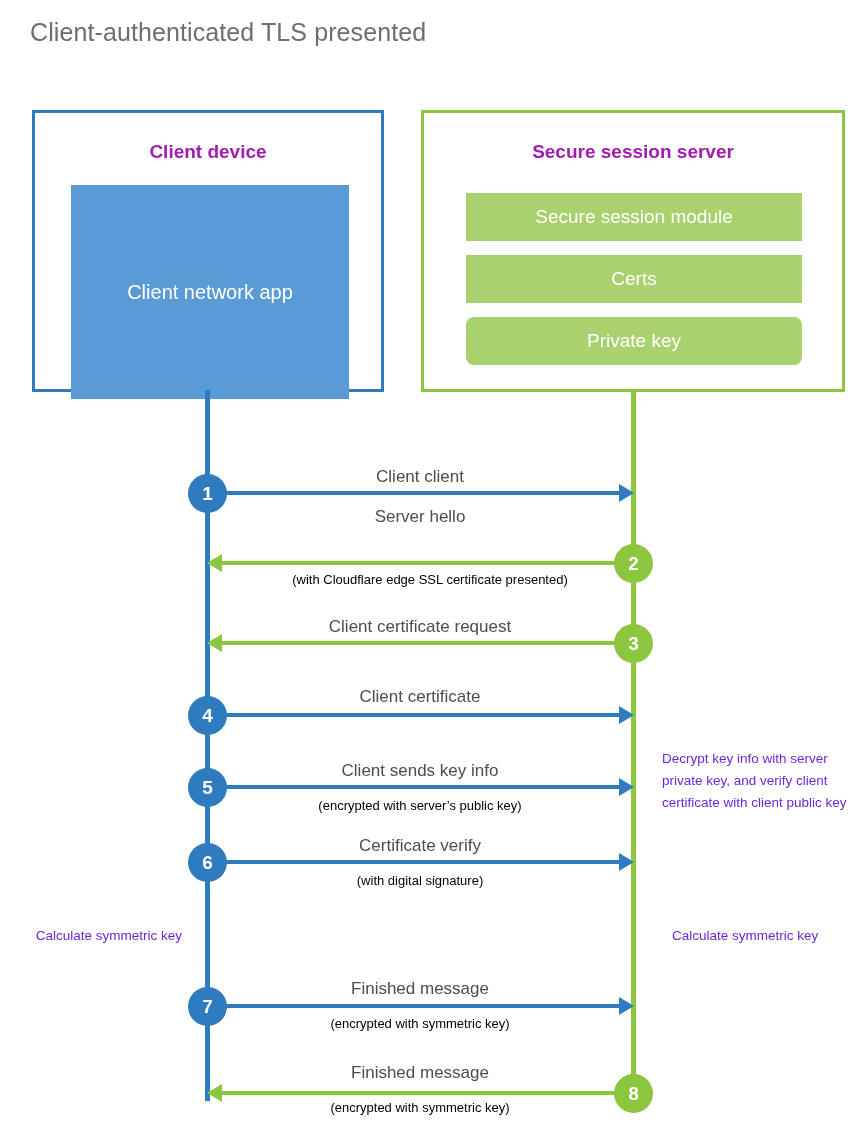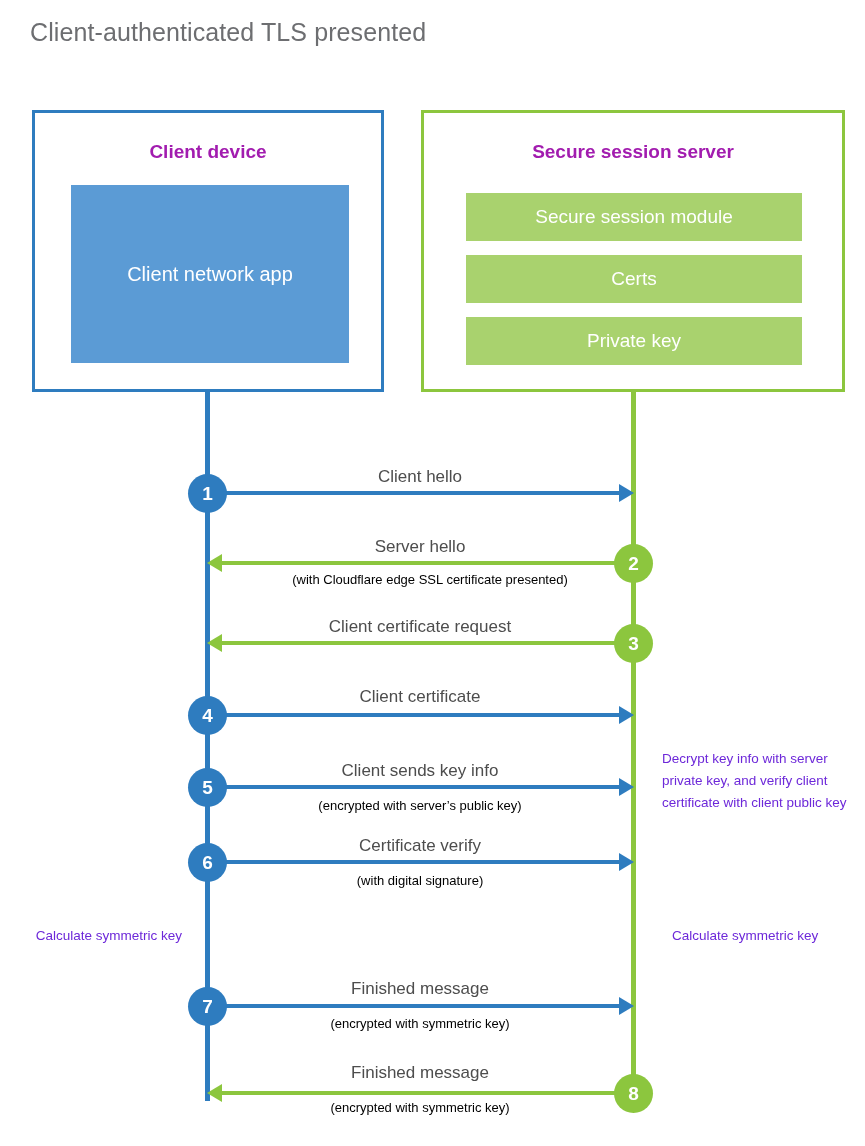--- a/index.html
+++ b/index.html
@@ -46,21 +46,21 @@
     left: 0; right: 0;
     top: 28px;
     text-align: center;
     font-size: 19px;
     font-weight: bold;
     color: #a21caf;
   }
   #client-app-block {
     position: absolute;
     left: 36px; top: 72px;
-    width: 278px; height: 178px;
+    width: 278px; height: 214px;
     background: #5b9bd5;
     color: #ffffff;
     font-size: 20px;
     line-height: 28px;
     display: flex;
     align-items: center;
     justify-content: center;
     text-align: center;
   }
   .server-bar {
@@ -70,21 +70,21 @@
     background: #a9d26e;
     color: #ffffff;
     font-size: 19px;
     display: flex;
     align-items: center;
     justify-content: center;
     text-align: center;
   }
   #server-bar-0 { top: 80px; }
   #server-bar-1 { top: 142px; }
-  #server-bar-2 { top: 204px; }
+  #server-bar-2 { top: 204px; border-radius: 8px; }
 
   
   .lifeline {
     position: absolute;
     width: 5px;
   }
   #client-lifeline {
     left: 205px; top: 390px;
     height: 711px;
     background: #2e7cbf;
@@ -179,26 +179,26 @@
   <div class="server-bar" id="server-bar-1">Certs</div>
   <div class="server-bar" id="server-bar-2">Private key</div>
 </div>
 
 <div class="lifeline" id="client-lifeline"></div>
 <div class="lifeline" id="server-lifeline"></div>
 
 <div class="arrow-line blue" style="left:207px; top:491px; width:412px;"></div>
 <div class="arrow-head right blue" style="left:619px; top:484px;"></div>
 <div class="step-circle blue" style="left:188px; top:474px;">1</div>
-<div class="msg-label" style="left:420px; top:467px;">Client hello</div>
+<div class="msg-label" style="left:420px; top:467px;">Client client</div>
 
 <div class="arrow-line green" style="left:222px; top:561px; width:412px;"></div>
 <div class="arrow-head left green" style="left:207px; top:554px;"></div>
 <div class="step-circle green" style="left:614px; top:544px;">2</div>
-<div class="msg-label" style="left:420px; top:537px;">Server hello</div>
+<div class="msg-label" style="left:420px; top:507px;">Server hello</div>
 <div class="msg-sub" style="left:430px; top:572px;">(with Cloudflare edge SSL certificate presented)</div>
 
 <div class="arrow-line green" style="left:222px; top:641px; width:412px;"></div>
 <div class="arrow-head left green" style="left:207px; top:634px;"></div>
 <div class="step-circle green" style="left:614px; top:624px;">3</div>
 <div class="msg-label" style="left:420px; top:617px;">Client certificate request</div>
 
 <div class="arrow-line blue" style="left:207px; top:713px; width:412px;"></div>
 <div class="arrow-head right blue" style="left:619px; top:706px;"></div>
 <div class="step-circle blue" style="left:188px; top:696px;">4</div>

